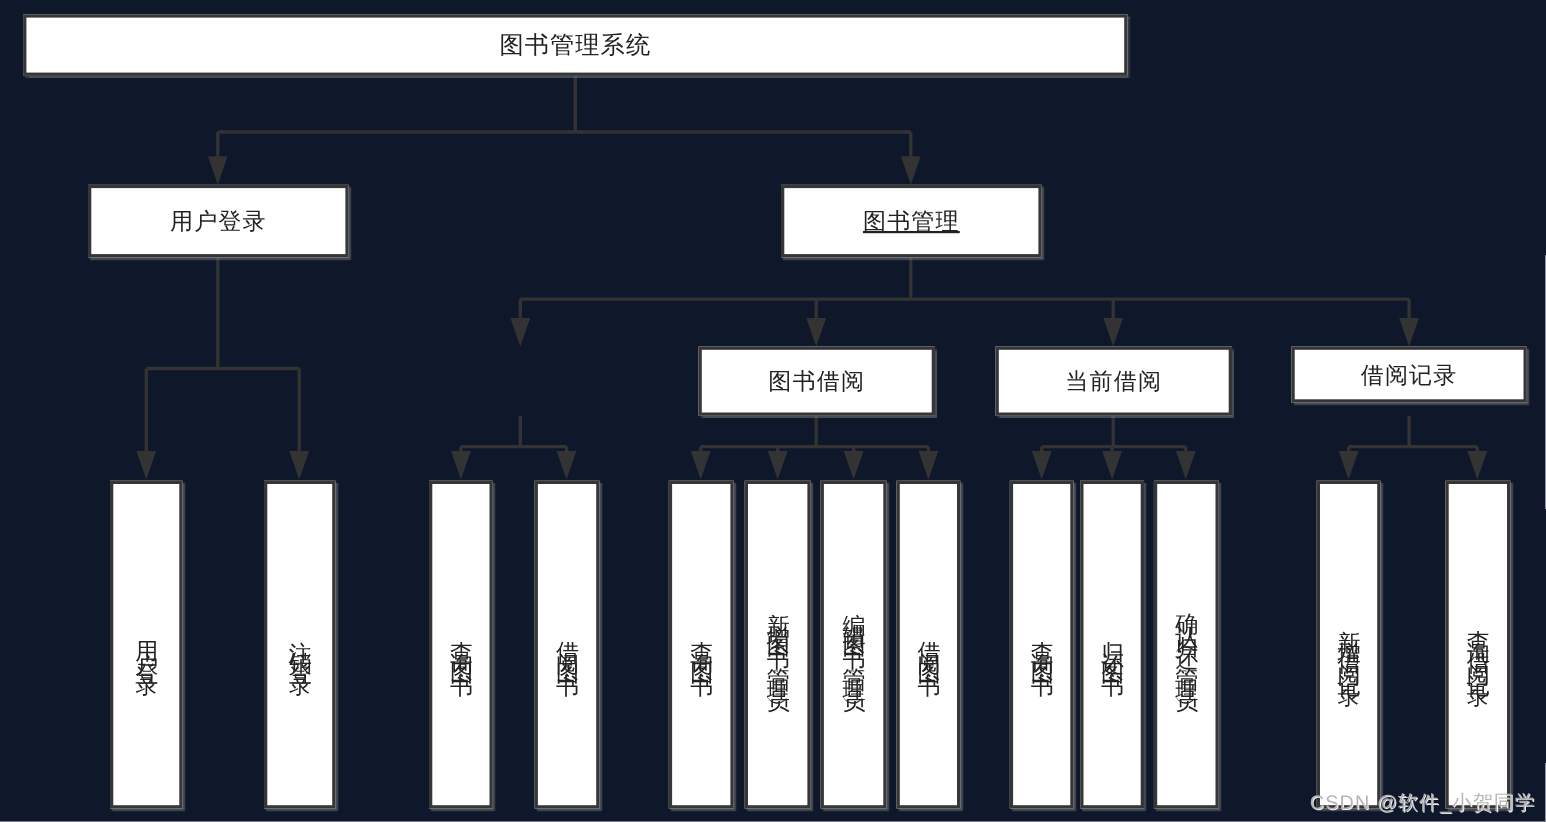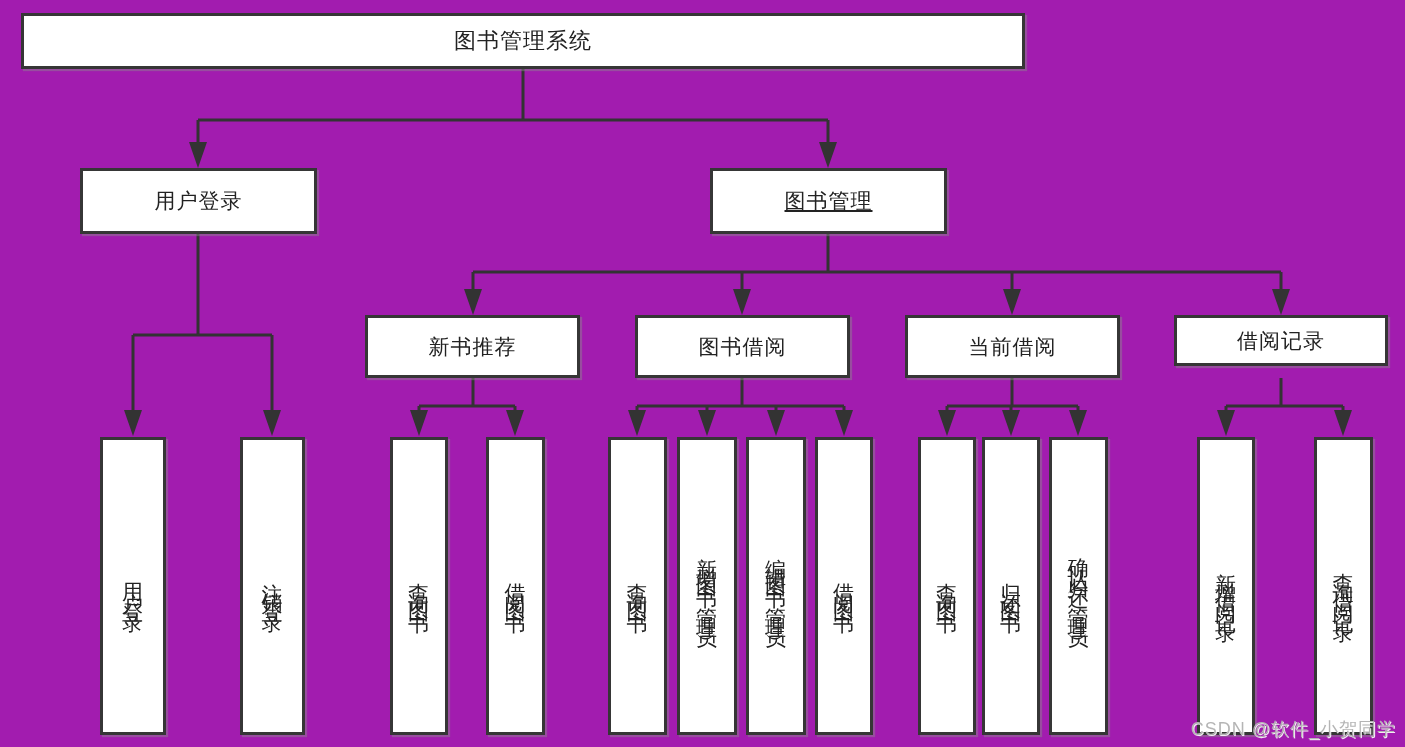--- a/index.html
+++ b/index.html
@@ -5,21 +5,21 @@
   html, body {
     margin: 0;
     padding: 0;
     background: #ffffff;
     font-family: "Liberation Sans", "DejaVu Sans", sans-serif;
   }
   .stage {
     position: relative;
     width: 1405px;
     height: 747px;
-    background: #a21caf;
+    background: #0f172a;
     overflow: hidden;
   }
   .wires {
     position: absolute;
     left: 0;
     top: 0;
     z-index: 0;
   }
   .box {
     position: absolute;
@@ -137,23 +137,20 @@
     <span class="htext root-text">图书管理系统</span>
   </div>
 
   <div class="box" style="left:80px; top:168px; width:237px; height:66px;">
     <span class="htext">用户登录</span>
   </div>
   <div class="box" style="left:710px; top:168px; width:237px; height:66px;text-decoration:underline;">
     <span class="htext">图书管理</span>
   </div>
 
-  <div class="box" style="left:365px; top:315px; width:215px; height:63px;">
-    <span class="htext">新书推荐</span>
-  </div>
   <div class="box" style="left:635px; top:315px; width:215px; height:63px;">
     <span class="htext">图书借阅</span>
   </div>
   <div class="box" style="left:905px; top:315px; width:215px; height:63px;">
     <span class="htext">当前借阅</span>
   </div>
   <div class="box" style="left:1174px; top:315px; width:214px; height:51px;">
     <span class="htext">借阅记录</span>
   </div>
 

